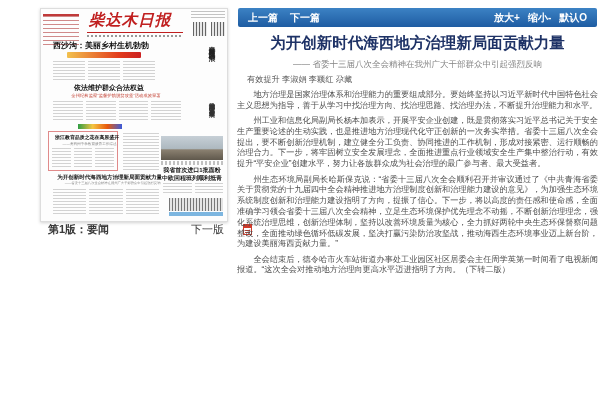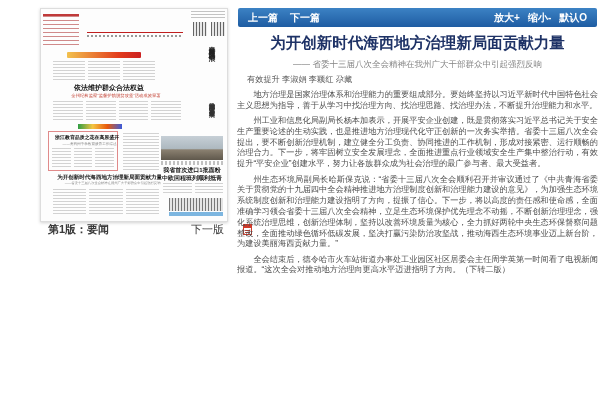--- a/index.html
+++ b/index.html
@@ -91,25 +91,27 @@
   .a-body p{margin:0 0 4.5px 0;font-size:8.2px;line-height:10.8px;color:#4e4e4e;
             text-align:justify;text-indent:2em;}
 </style>
 </head>
 <body>
 
 <div class="stage">
 
   <div class="thumb">
     <div class="pubbox"></div>
+    <div class="masthead">柴达木日报</div>
     <div class="mhsub"></div>
     <div class="tdates"></div>
     <div class="qr qr1"></div>
     <div class="qr qr2"></div>
 
+    <div class="th1">西沙沟：美丽乡村生机勃勃</div>
     <div class="banner1"></div>
     <div class="colsA colwrap">
       <div class="fcol" style="position:static"></div>
       <div class="fcol" style="position:static"></div>
       <div class="fcol" style="position:static"></div>
     </div>
     <div class="vhead vh1">奋进新时代乘风破浪</div>
 
     <div class="th2">依法维护群众合法权益</div>
     <div class="th2sub">全州纪检监察“监督护航脱贫攻坚”活动成效显著</div>

